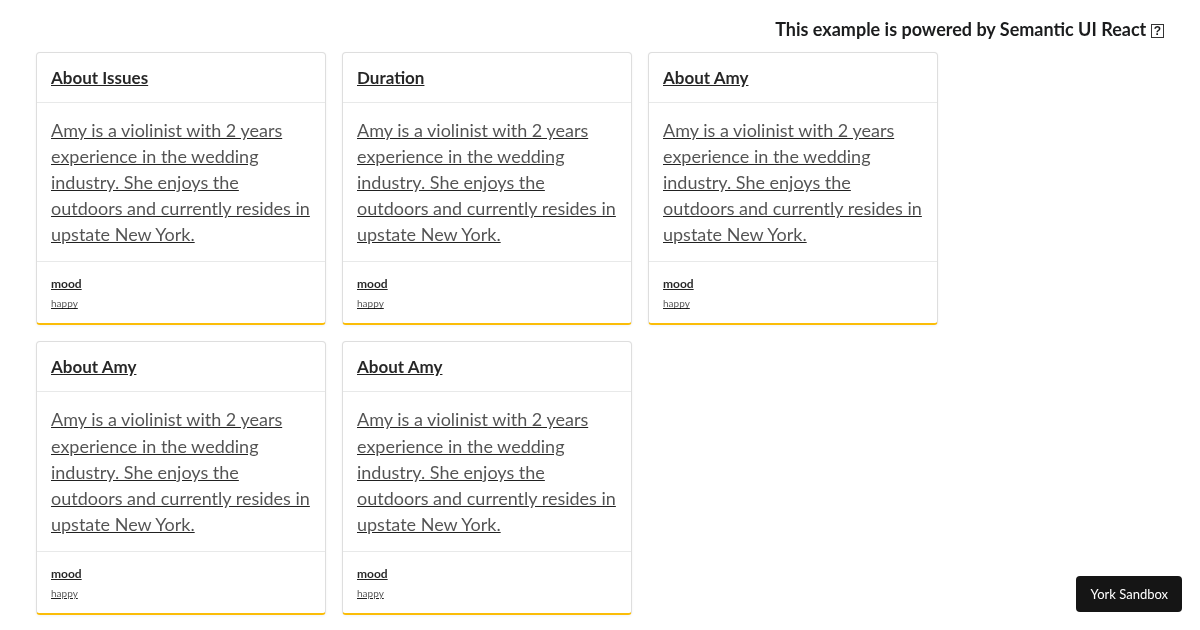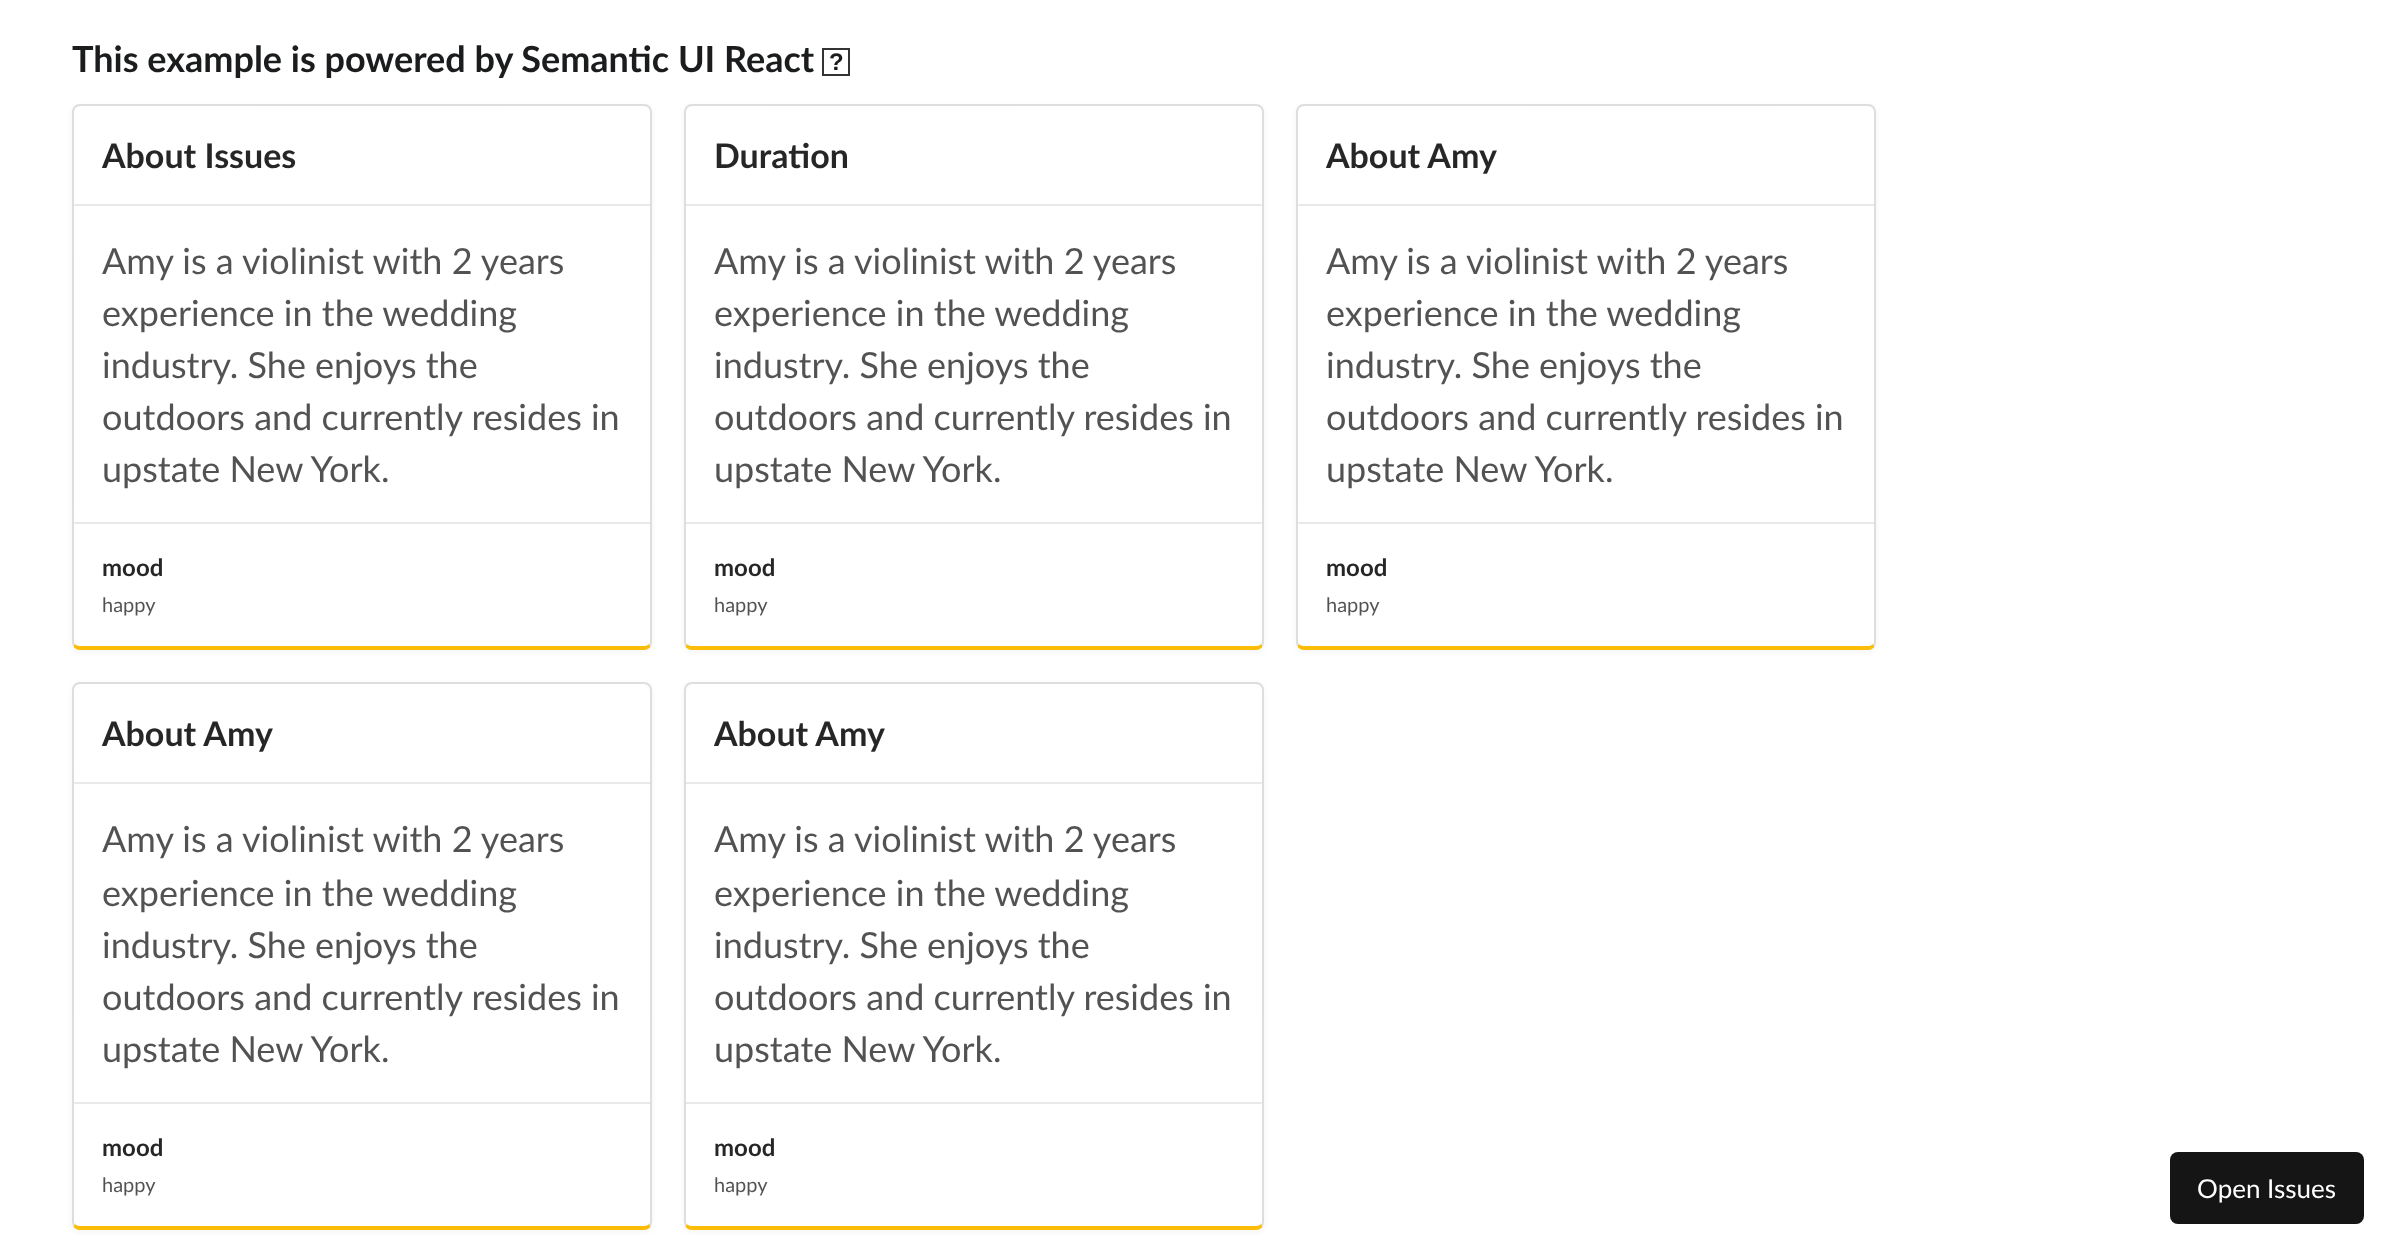--- a/index.html
+++ b/index.html
@@ -15,20 +15,21 @@
     overflow: hidden;
   }
   .page {
     padding: 18px 36px;
   }
   h2.page-title {
     font-size: 18px;
     font-weight: 700;
     margin: 0 0 12px 0;
     color: #1b1c1d;
+    text-align: right;
   }
   .glyph-box {
     display: inline-block;
     border: 1px solid #333;
     font-size: 12px;
     line-height: 12px;
     padding: 0 2px;
     vertical-align: 1px;
     font-family: Arial, sans-serif;
   }
@@ -57,20 +58,21 @@
   .card {
     width: 290px;
     margin: 8px;
     border: 1px solid rgba(34,36,38,.15);
     border-radius: 4px;
     background: #fff;
     box-shadow: 0 1px 3px 0 rgba(34,36,38,.05);
     display: flex;
     flex-direction: column;
     border-bottom: 2px solid #fbbd08;
+    text-decoration: underline;
   }
   .card .content {
     padding: 14px;
     border-top: 1px solid rgba(34,36,38,.1);
   }
   .card .content:first-child {
     border-top: none;
   }
   .card .header {
     font-weight: 700;
@@ -179,13 +181,13 @@
       </div>
       <div class="content">
         <h4 class="mood">mood</h4>
         <div class="mood-value">happy</div>
       </div>
     </div>
 
   </div>
 </div>
 
-<button class="open-sandbox">Open Issues</button>
+<button class="open-sandbox">York Sandbox</button>
 
 </body></html>

